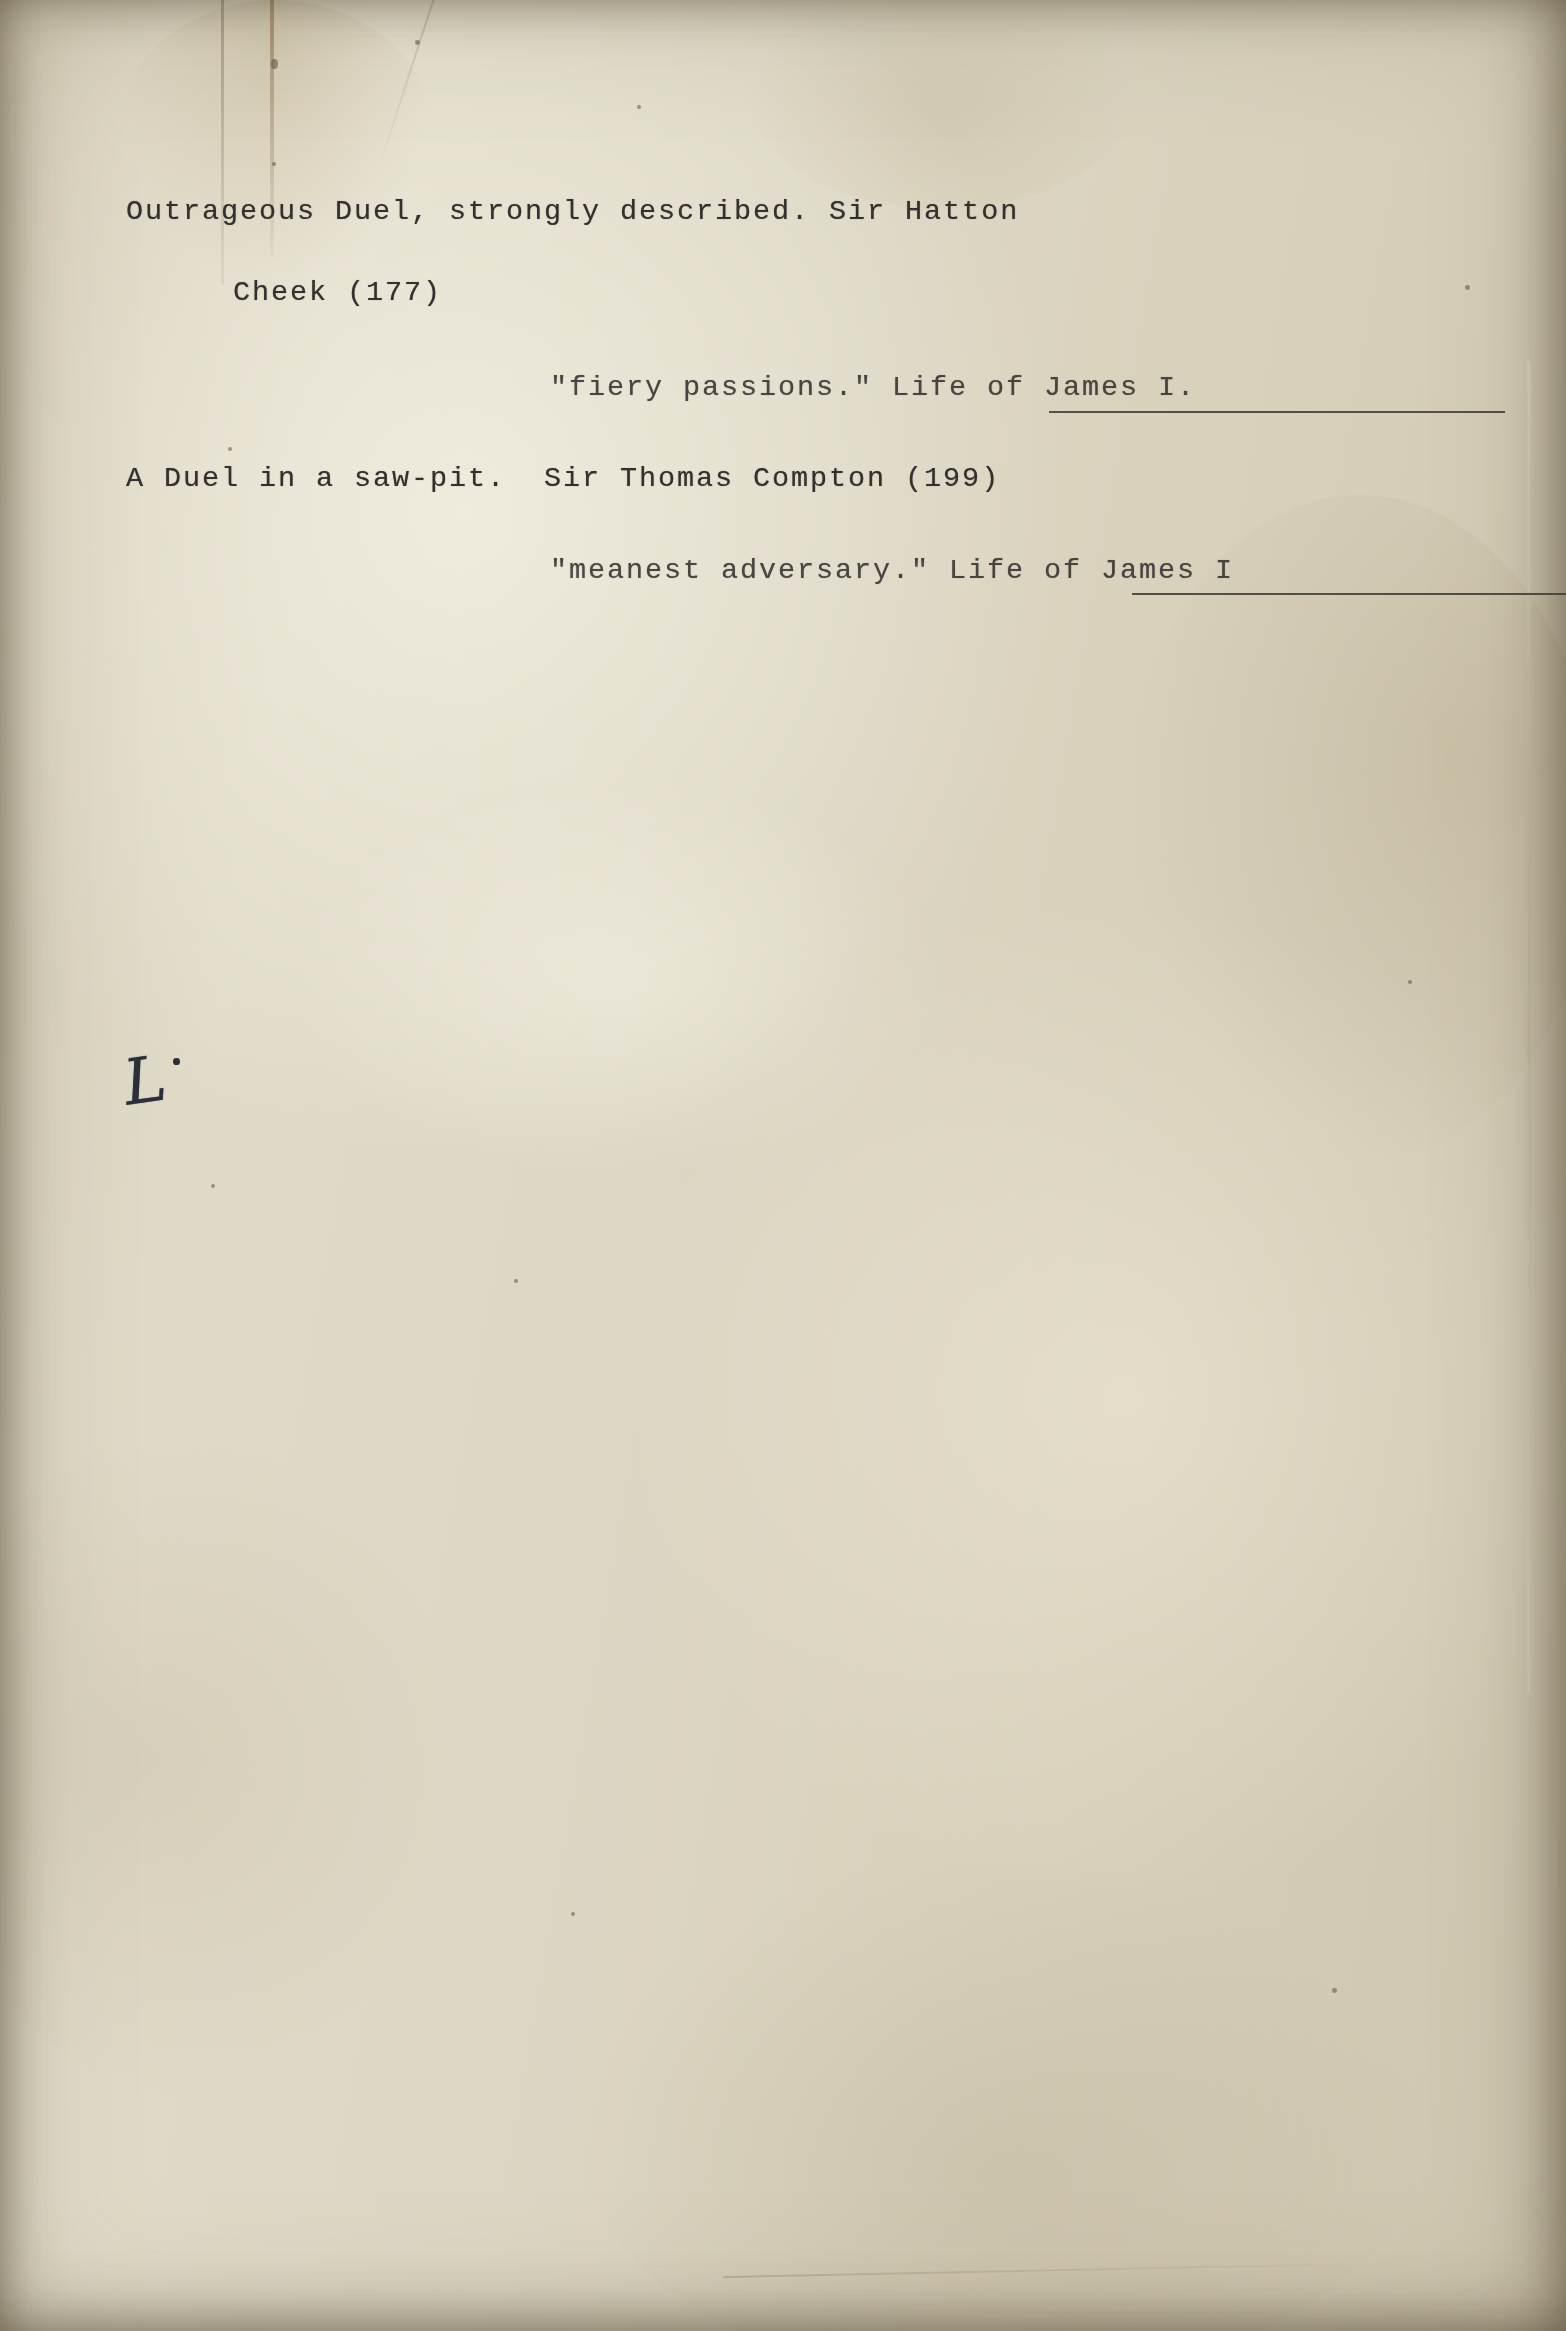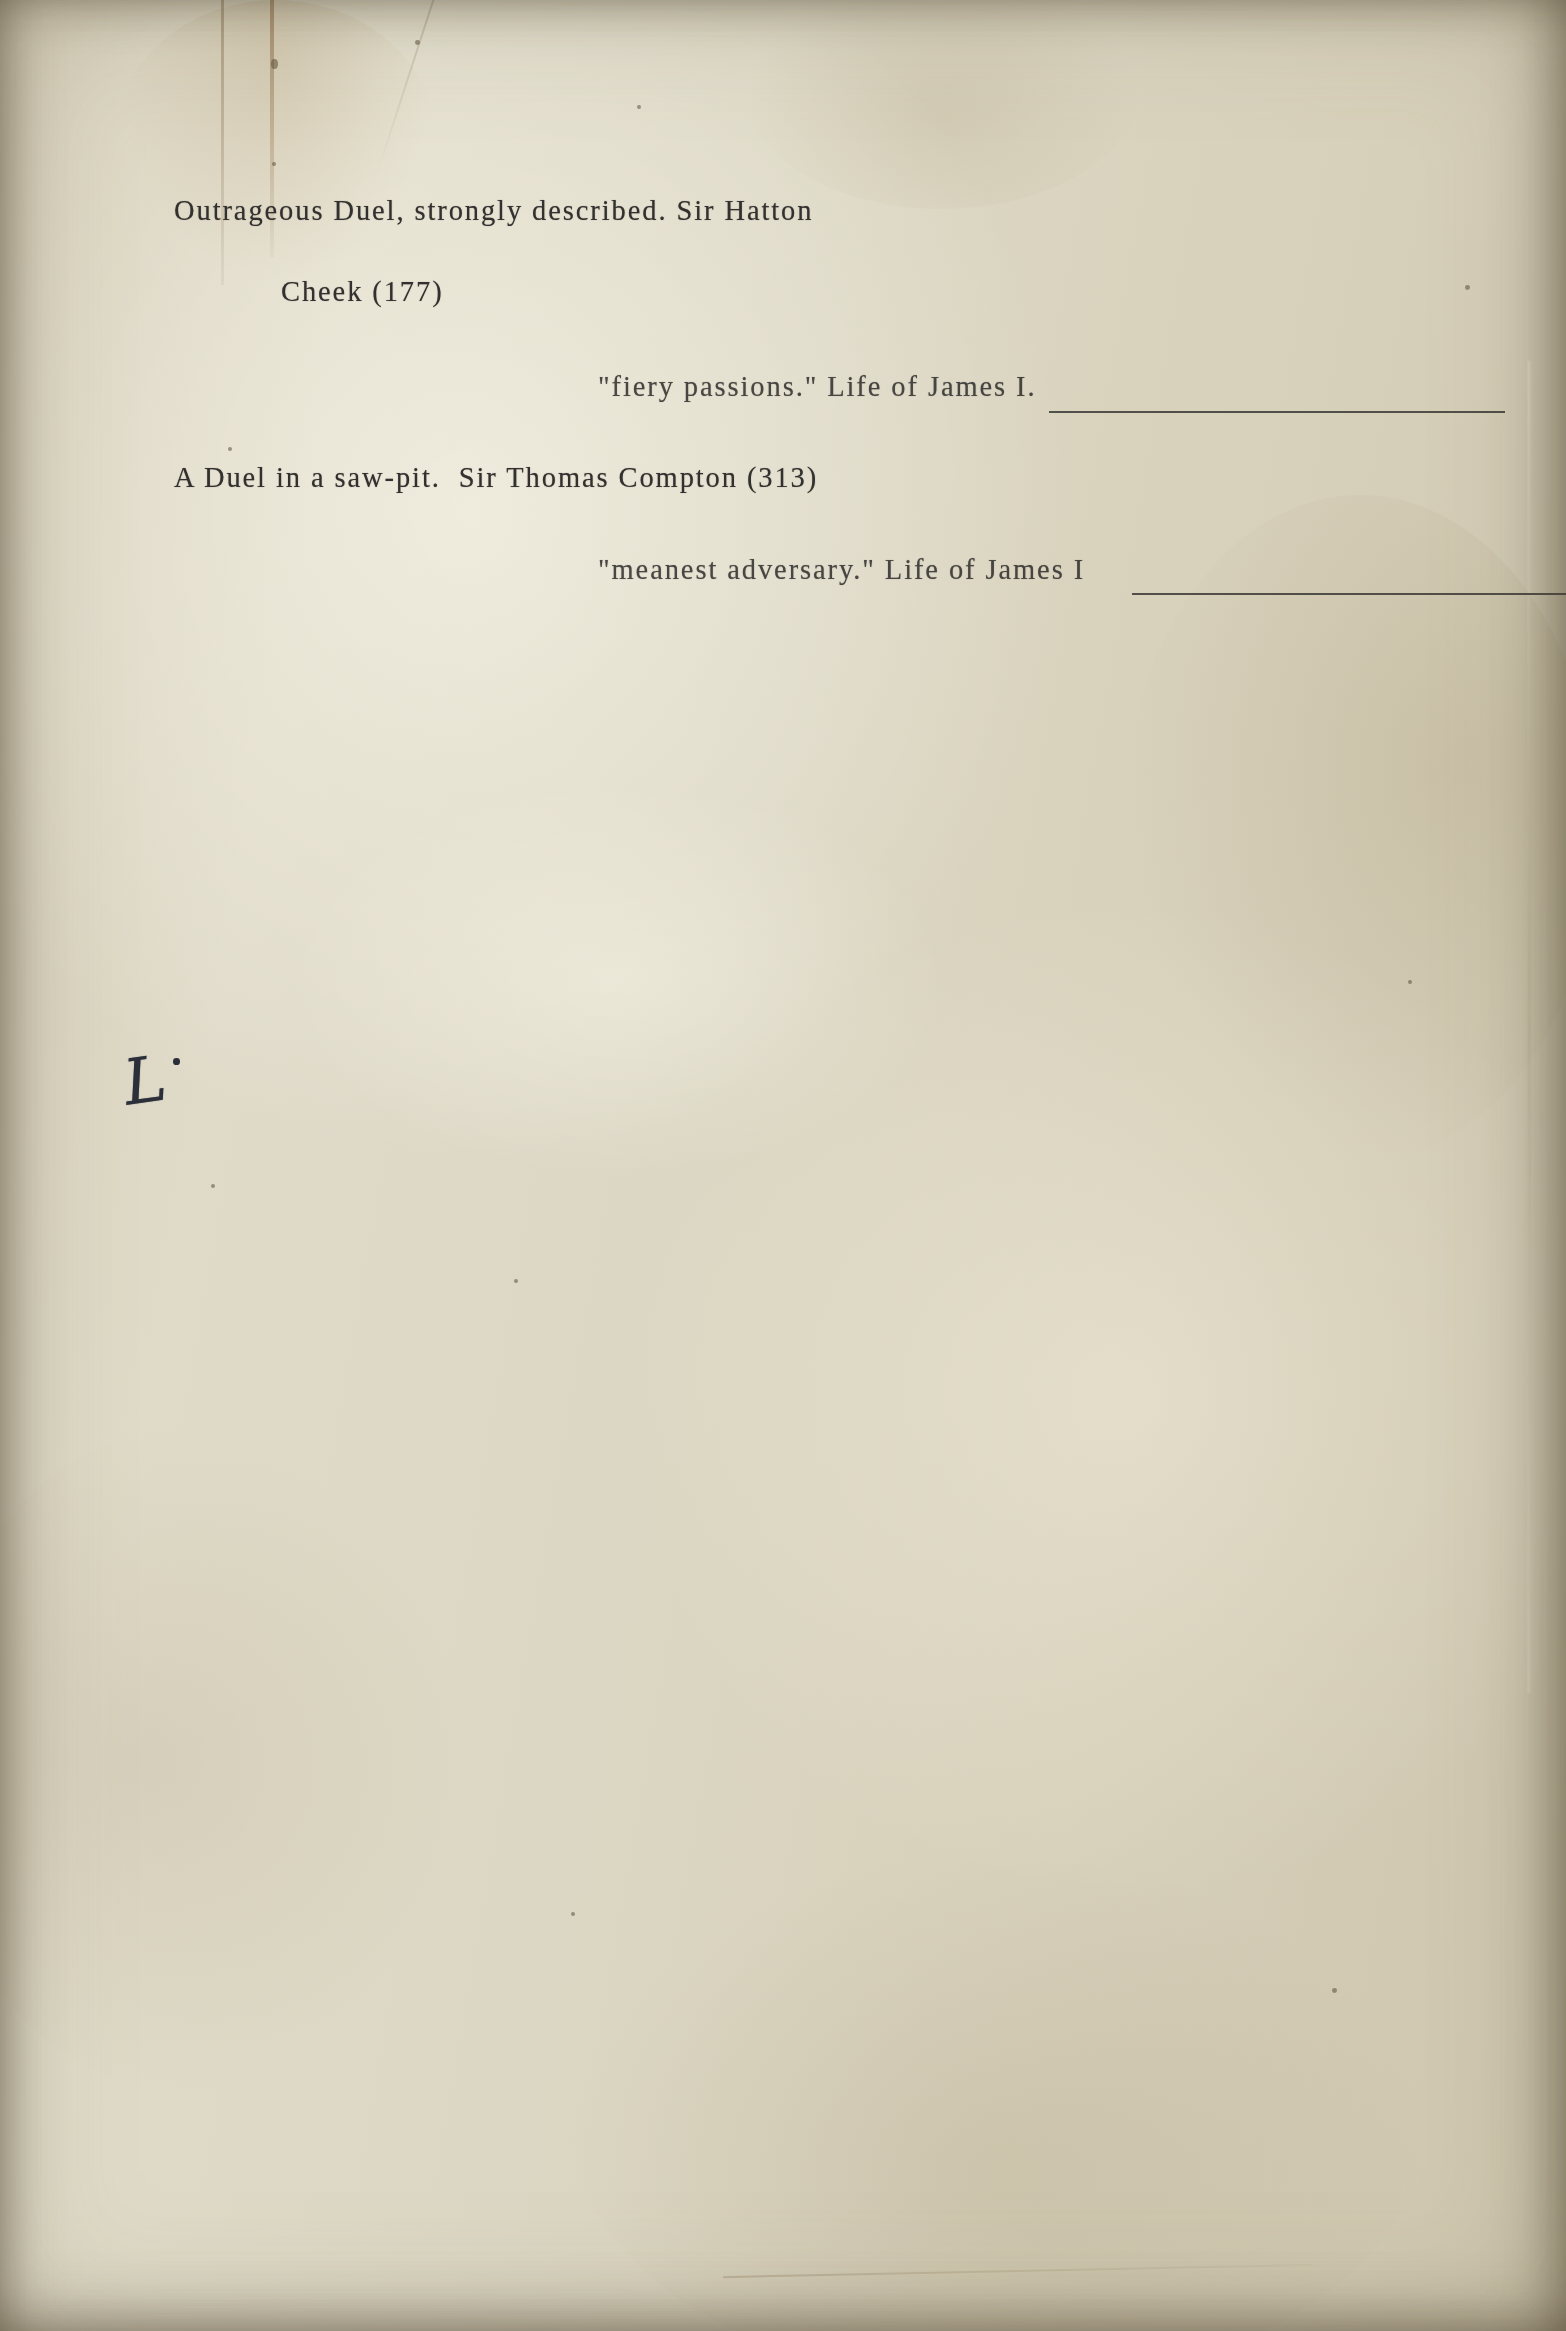--- a/index.html
+++ b/index.html
@@ -85,26 +85,25 @@
     transform: rotate(-1.2deg);
   }
 
   
   .fleck { position: absolute; background: rgba(90,78,58,0.55); border-radius: 50%; pointer-events: none; }
 
   
   .typed {
     position: absolute;
     color: #33312f;
-    font-family: Liberation Serif, serif;
+    font-family: Liberation Mono, monospace;
     font-size: 28.5px;
     letter-spacing: 1.9px;
     white-space: pre;
     text-shadow: 0 0 1.1px rgba(40,38,36,0.45);
-    margin-left: 48px;
   }
   .line-faint { opacity: 0.88; }
 
   .underline-seg {
     position: absolute;
     height: 1.9px;
     background: #3a3835;
     opacity: 0.85;
   }
 
@@ -156,21 +155,21 @@
   <div class="fleck" style="left:1332px; top:1988px; width:4.8px; height:4.8px;"></div>
   <div class="fleck" style="left:211px; top:1184px; width:3.8px; height:3.8px;"></div>
 
   <div class="typed" style="left:126px; top:195px;">Outrageous Duel, strongly described. Sir Hatton</div>
 
   <div class="typed" style="left:233px; top:276px;">Cheek (177)</div>
 
   <div class="typed line-faint" style="left:550px; top:371px;">"fiery passions." Life of James I.</div>
   <div class="underline-seg" style="left:1049px; top:411px; width:456px;"></div>
 
-  <div class="typed" style="left:126px; top:462px;">A Duel in a saw-pit.  Sir Thomas Compton (313)</div>
+  <div class="typed" style="left:126px; top:462px;">A Duel in a saw-pit.  Sir Thomas Compton (199)</div>
 
   <div class="typed line-faint" style="left:550px; top:554px;">"meanest adversary." Life of James I</div>
   <div class="underline-seg" style="left:1132px; top:593px; width:435px;"></div>
 
 
   <div class="handwritten" style="left:124px; top:1044px;">L</div>
   <div class="hand-dot" style="left:173px; top:1058px;"></div>
 
   <div class="edge"></div>
 </div>

